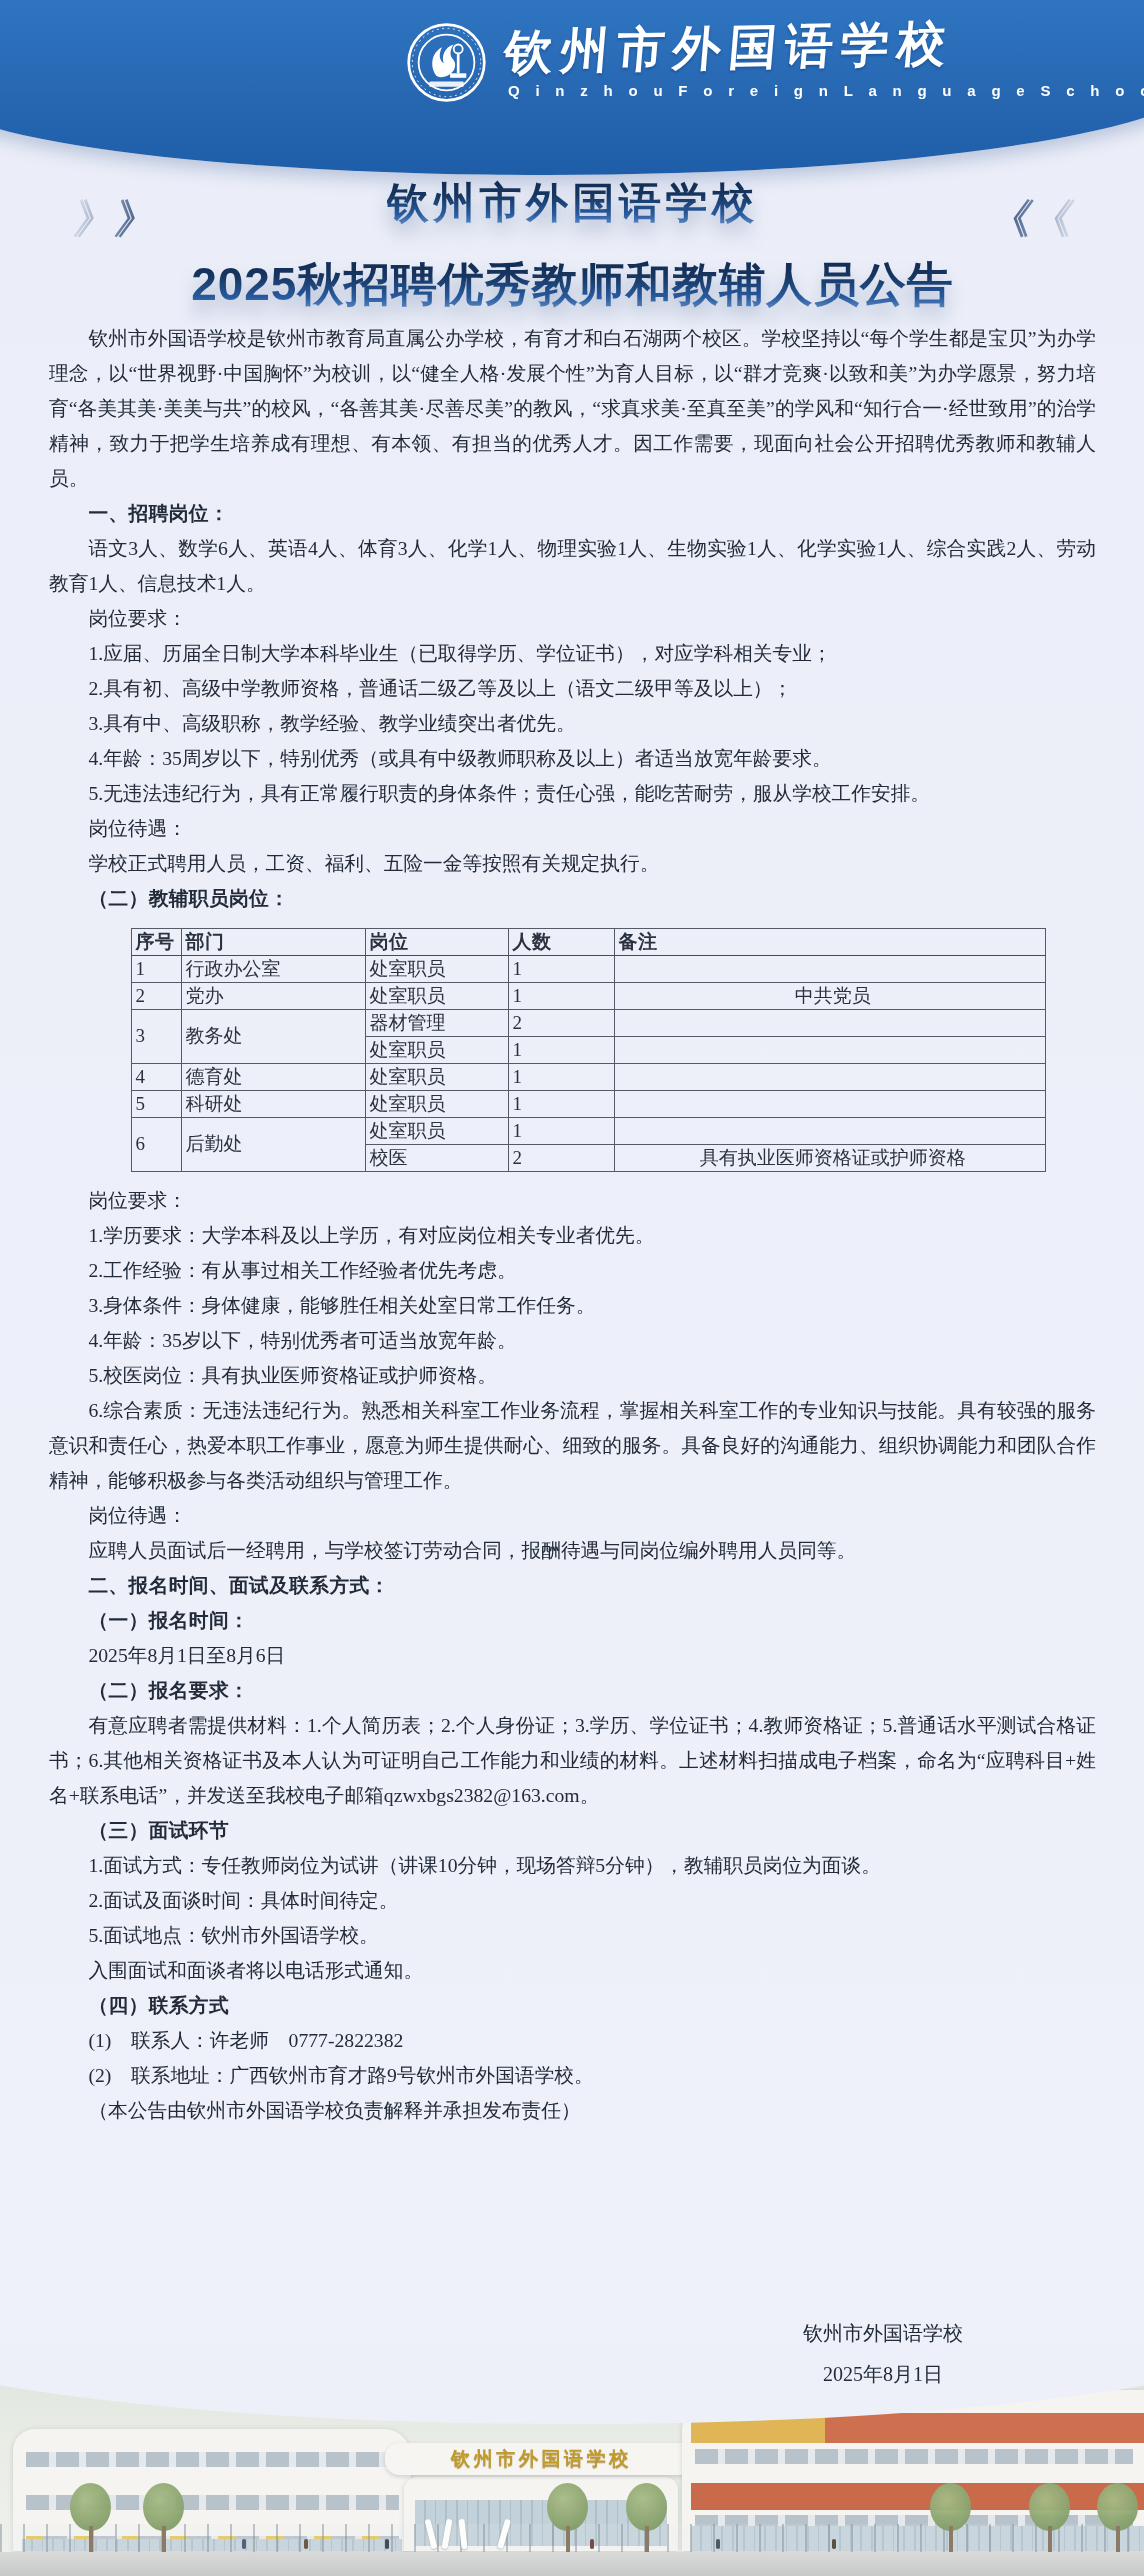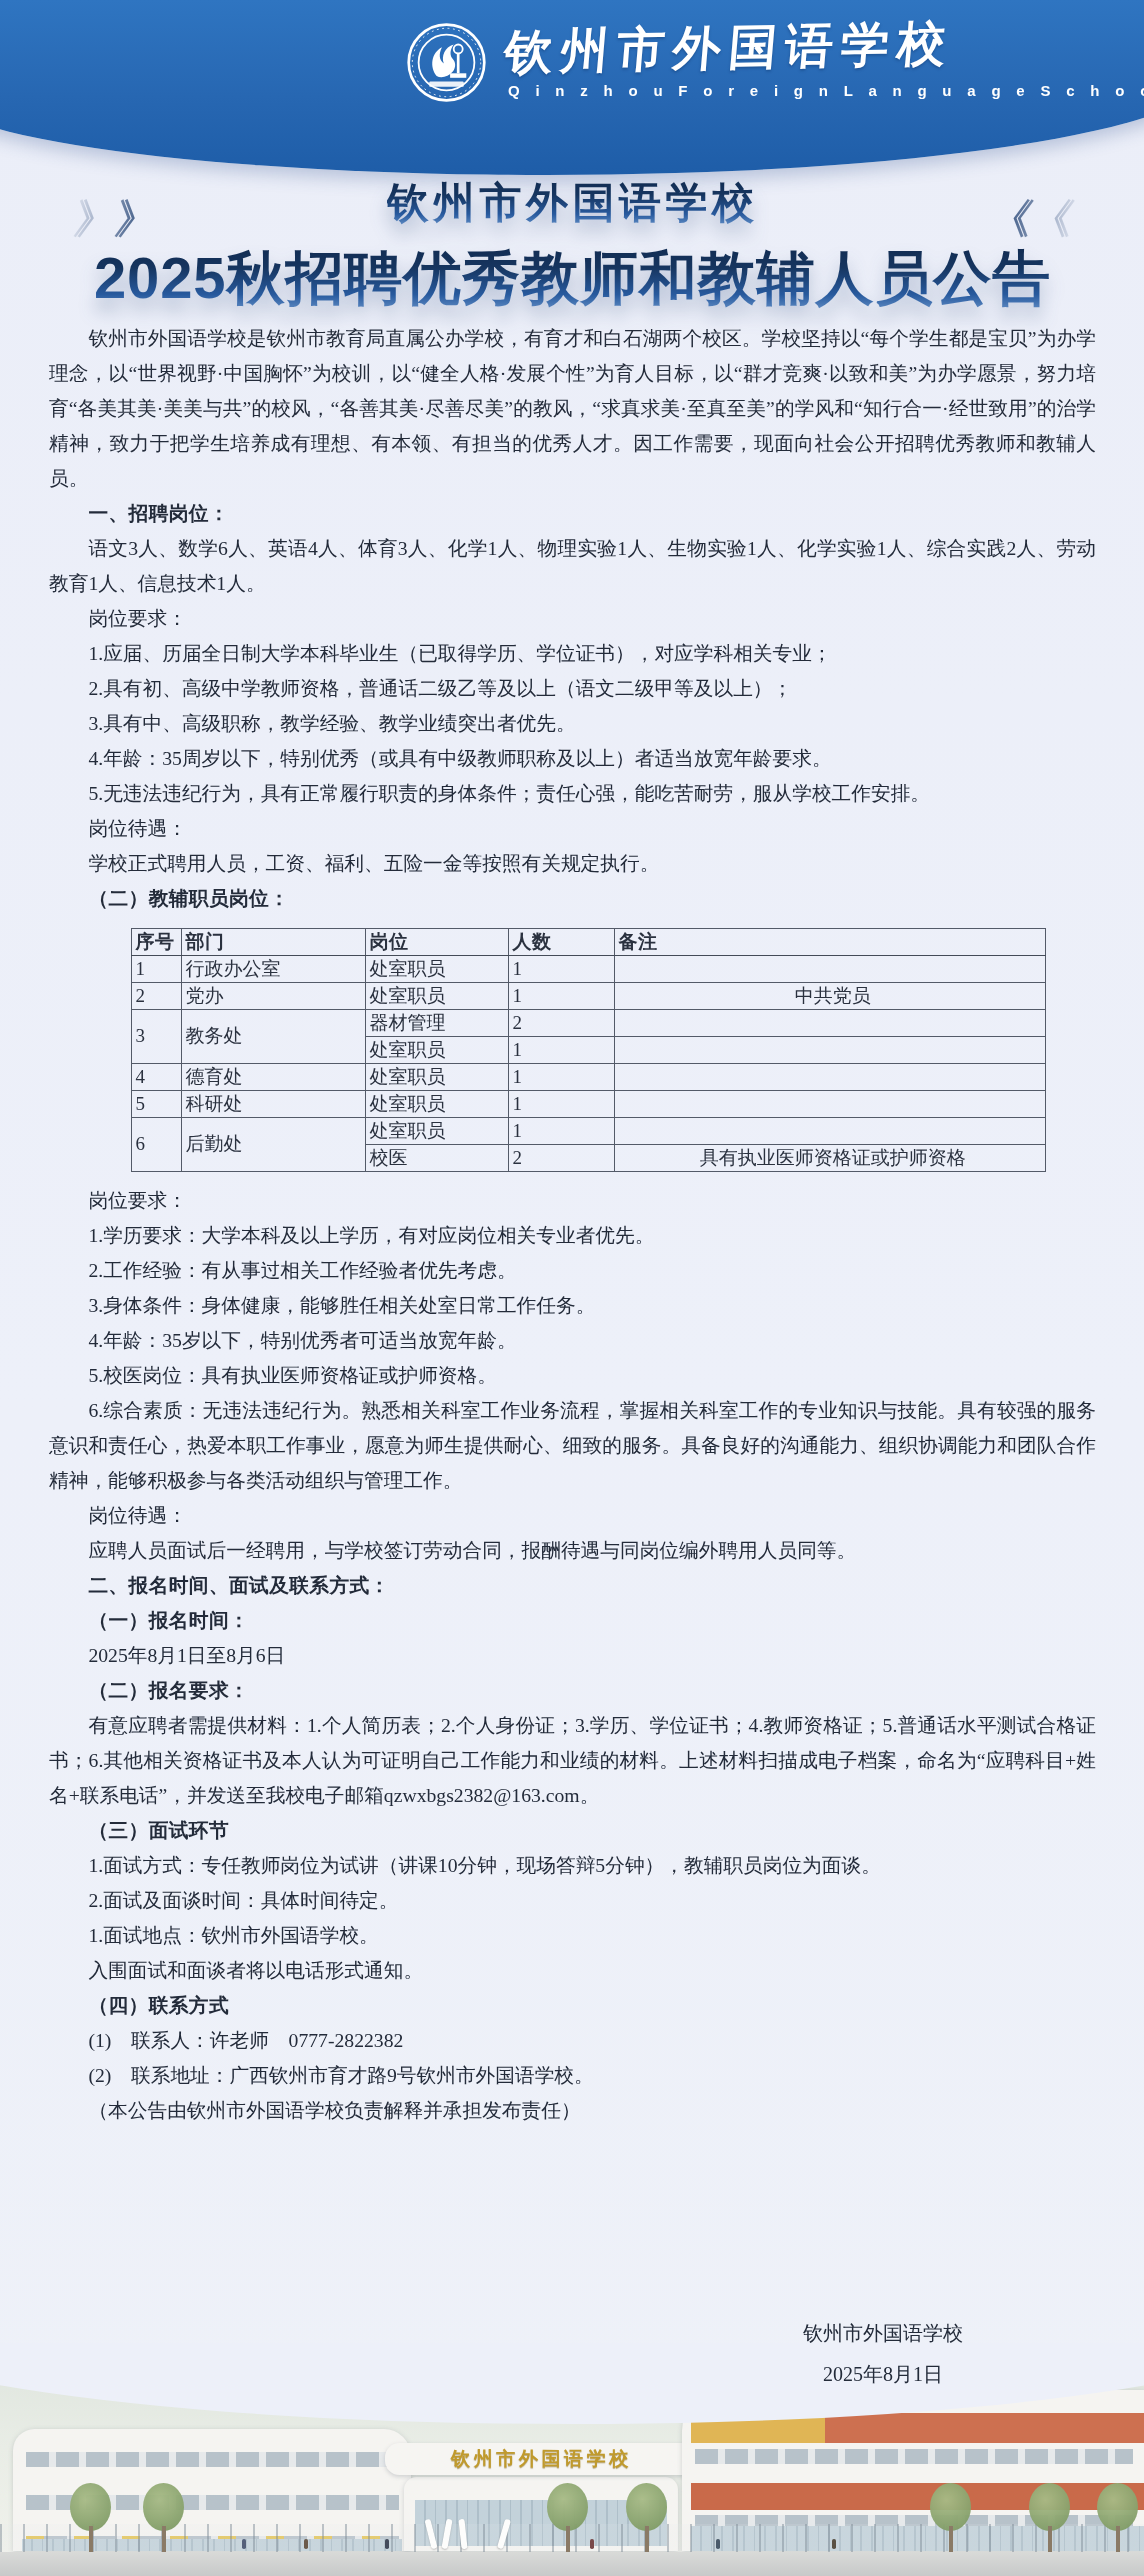--- a/index.html
+++ b/index.html
@@ -18,21 +18,21 @@
         font-weight:bold;letter-spacing:8px;transform:skewX(-6deg) rotate(-1.2deg);
         text-shadow:0 1.8px 2.7px rgba(10,40,90,.35);white-space:nowrap;}
   .name-en{position:absolute;left:445px;top:82px;font-size:15px;color:#ffffff;font-weight:bold;
         letter-spacing:5.8px;font-family:"Liberation Sans",sans-serif;white-space:nowrap;}
 
   
   .title{position:absolute;top:175px;left:0;width:1145px;text-align:center;
         font-family:"Liberation Sans","DejaVu Sans",sans-serif;font-weight:900;
         filter:drop-shadow(0 12.5px 9px rgba(40,70,120,.30));}
   .title .l1{font-size:42px;letter-spacing:4.5px;}
-  .title .l2{font-size:58px;letter-spacing:0.9px;margin-top:9px;}
+  .title .l2{font-size:46px;letter-spacing:0.9px;margin-top:23px;}
   .grad-text{background:linear-gradient(180deg,#10294e 0%,#16355f 35%,#285a9e 70%,#7ba4d6 100%);
         -webkit-background-clip:text;background-clip:text;color:transparent;display:inline-block;}
   .chev{position:absolute;top:199px;font-size:41px;font-weight:900;line-height:41px;
         font-family:"Liberation Sans",sans-serif;transform:skewX(-10deg);}
   .chev-left{left:75px;background:linear-gradient(90deg,rgba(25,55,100,.10),#1b3c6f);
         -webkit-background-clip:text;background-clip:text;color:transparent;}
   .chev-right{right:72px;background:linear-gradient(90deg,#1b3c6f,rgba(25,55,100,.10));
         -webkit-background-clip:text;background-clip:text;color:transparent;}
 
   
@@ -207,21 +207,21 @@
     <p>应聘人员面试后一经聘用，与学校签订劳动合同，报酬待遇与同岗位编外聘用人员同等。</p>
 
     <p class="h">二、报名时间、面试及联系方式：</p>
     <p class="h">（一）报名时间：</p>
     <p>2025年8月1日至8月6日</p>
     <p class="h">（二）报名要求：</p>
     <p>有意应聘者需提供材料：1.个人简历表；2.个人身份证；3.学历、学位证书；4.教师资格证；5.普通话水平测试合格证书；6.其他相关资格证书及本人认为可证明自己工作能力和业绩的材料。上述材料扫描成电子档案，命名为“应聘科目+姓名+联系电话”，并发送至我校电子邮箱qzwxbgs2382@163.com。</p>
     <p class="h">（三）面试环节</p>
     <p>1.面试方式：专任教师岗位为试讲（讲课10分钟，现场答辩5分钟），教辅职员岗位为面谈。</p>
     <p>2.面试及面谈时间：具体时间待定。</p>
-    <p>1.面试地点：钦州市外国语学校。</p>
+    <p>5.面试地点：钦州市外国语学校。</p>
     <p>入围面试和面谈者将以电话形式通知。</p>
     <p class="h">（四）联系方式</p>
     <p>(1)　联系人：许老师　0777-2822382</p>
     <p>(2)　联系地址：广西钦州市育才路9号钦州市外国语学校。</p>
     <p>（本公告由钦州市外国语学校负责解释并承担发布责任）</p>
   </div>
 
   <div class="sig">
     <div class="sig-inner">
       <div>钦州市外国语学校</div>

